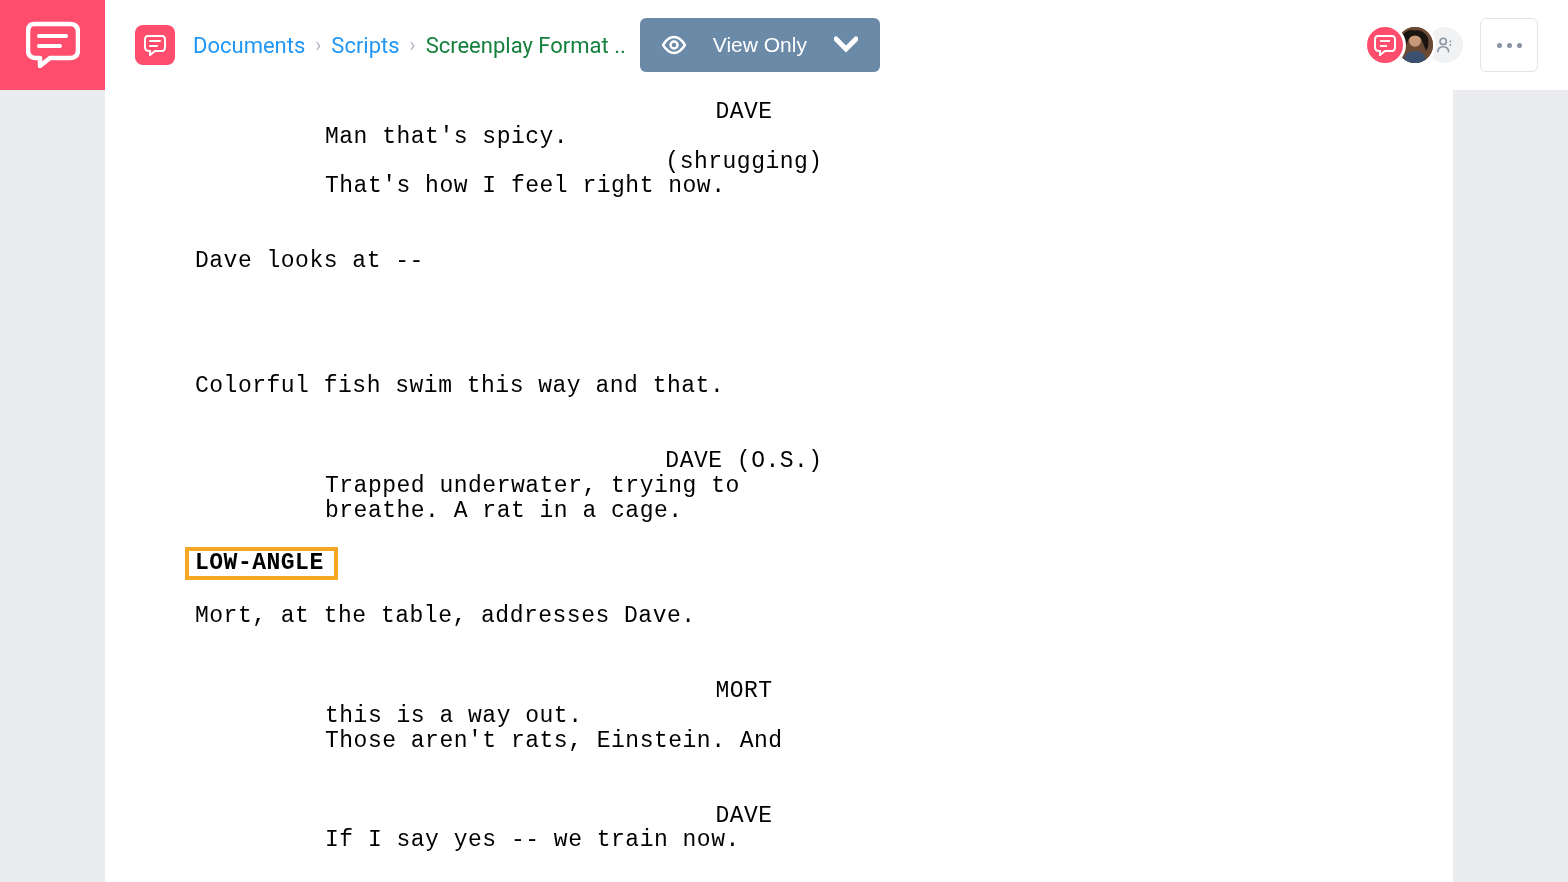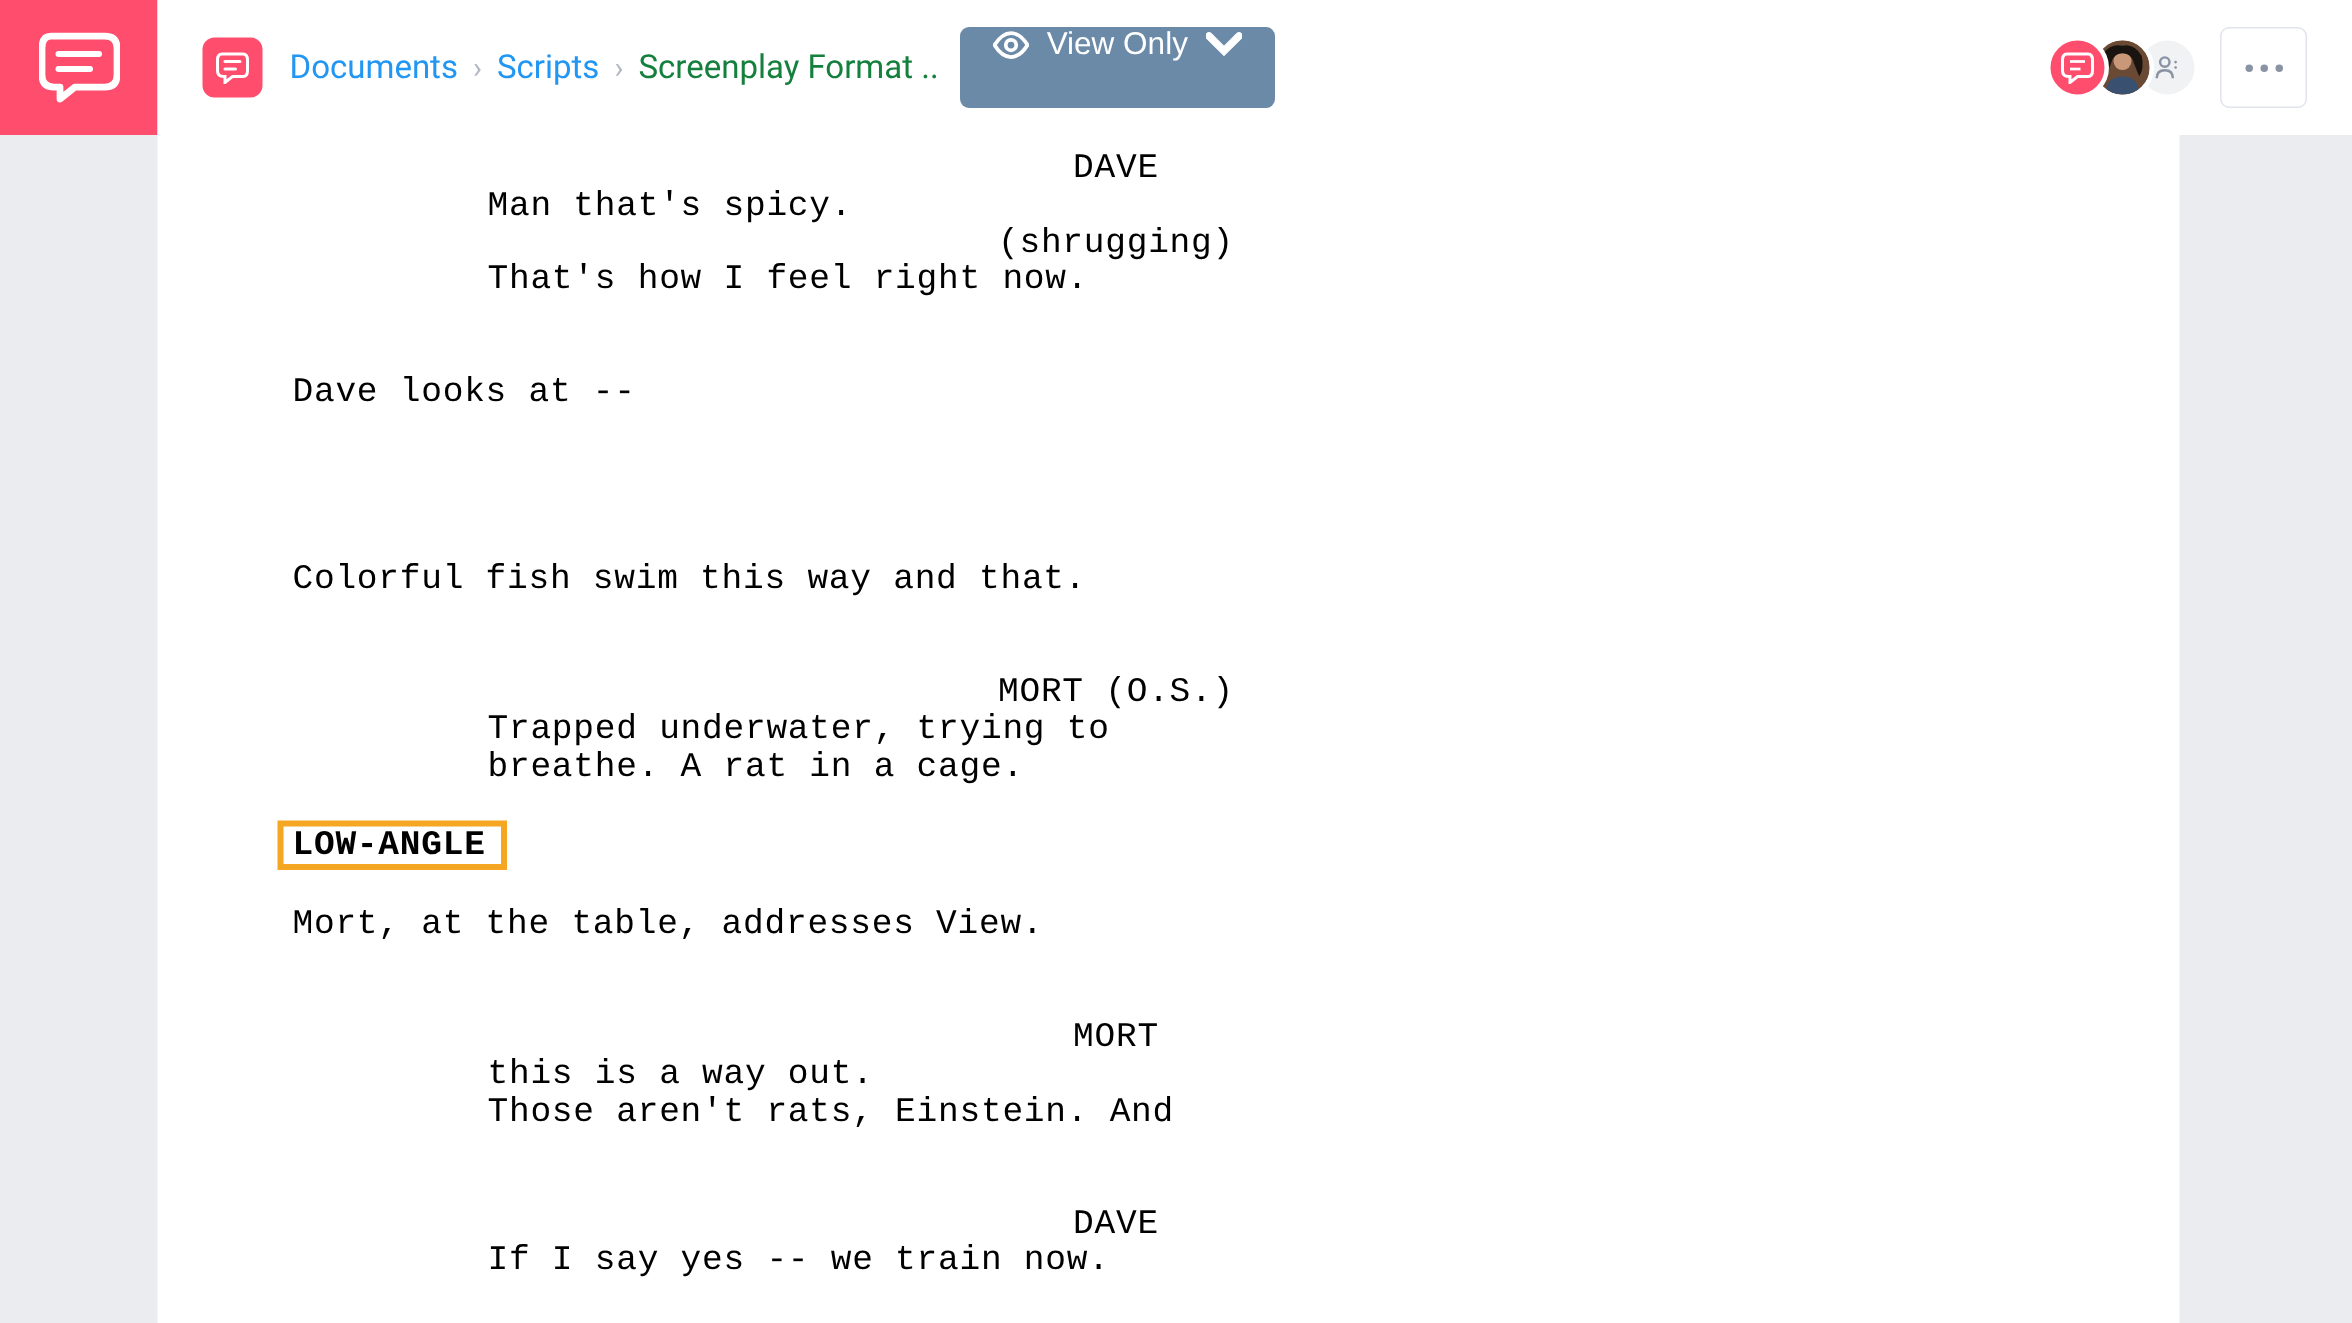--- a/index.html
+++ b/index.html
@@ -57,21 +57,22 @@
     .chevron { color: #b0b7c3; font-size: 20px; }
     .view-only-btn {
       margin-left: 14px;
       background: #6b8aa8;
       color: #fff;
       border: none;
       border-radius: 6px;
       padding: 0 22px;
       height: 54px;
       display: flex;
-      gap: 12px;
+      align-items: center;
+      gap: 27px;
       font-size: 21px;
       cursor: pointer;
     }
     .view-only-btn svg { width: 24px; height: 24px; }
     .header-right {
       margin-left: auto;
       display: flex;
       align-items: center;
       gap: 14px;
     }
@@ -229,29 +230,29 @@
 
     <div class="spacer-lg"></div>
     <div class="action">Dave looks at --</div>
 
     <div class="spacer-lg"></div>
 
     <div class="spacer-lg"></div>
     <div class="action">Colorful fish swim this way and that.</div>
 
     <div class="spacer-lg"></div>
-    <div class="character">MORT (O.S.)</div>
+    <div class="character">DAVE (O.S.)</div>
     <div class="dialogue">Trapped underwater, trying to</div>
     <div class="dialogue">breathe. A rat in a cage.</div>
 
     <div class="spacer"></div>
     <div><span class="highlight-box slug">LOW-ANGLE</span></div>
 
     <div class="spacer"></div>
-    <div class="action">Mort, at the table, addresses View.</div>
+    <div class="action">Mort, at the table, addresses Dave.</div>
 
     <div class="spacer-lg"></div>
     <div class="character">MORT</div>
     <div class="dialogue">this is a way out.</div>
     <div class="dialogue">Those aren't rats, Einstein. And</div>
 
     <div class="spacer-lg"></div>
     <div class="character">DAVE</div>
     <div class="dialogue">If I say yes -- we train now.</div>
 

